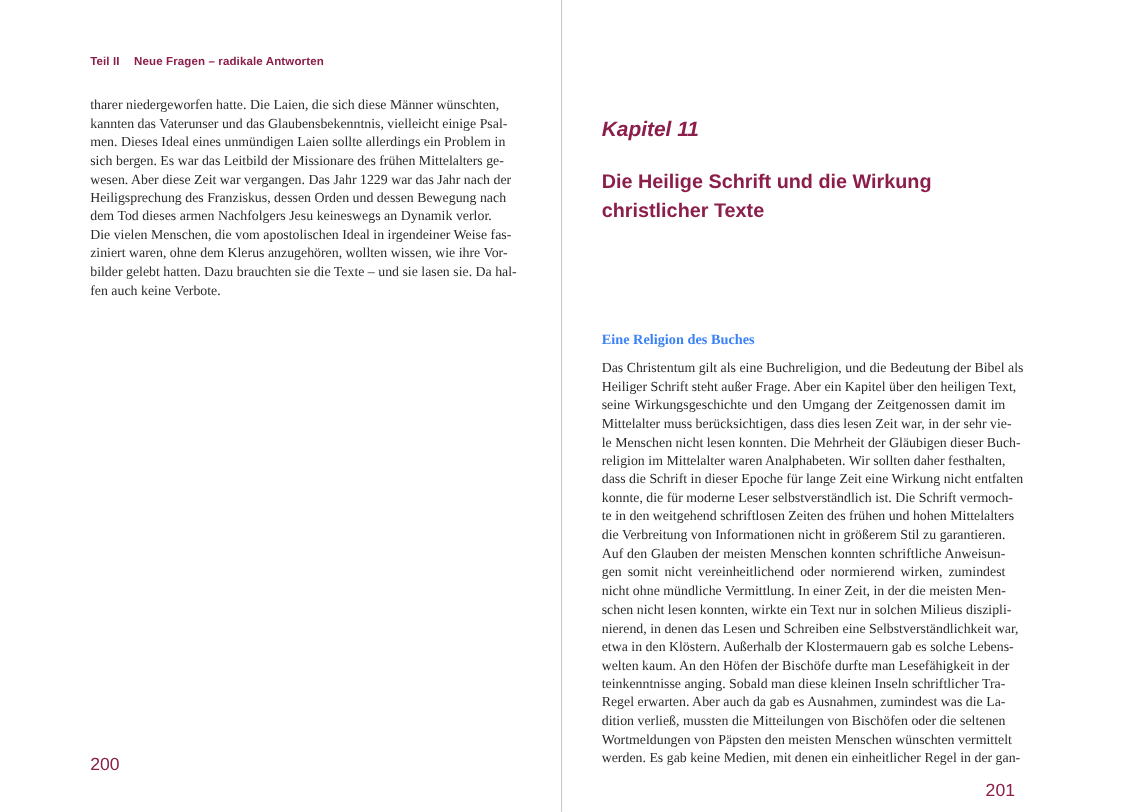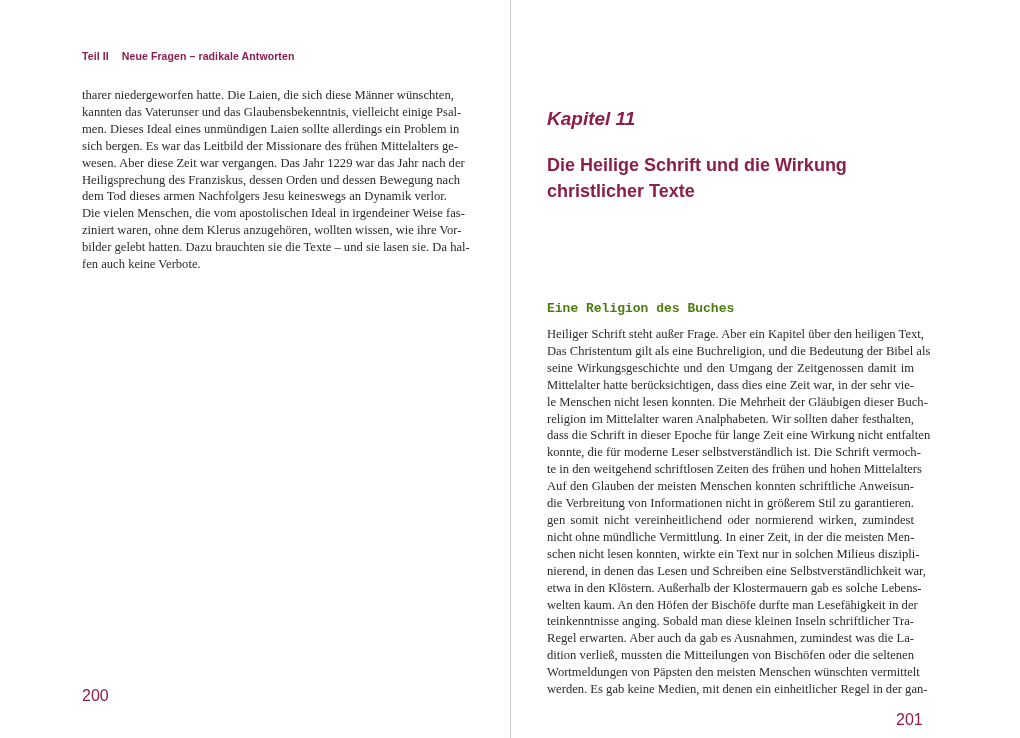--- a/index.html
+++ b/index.html
@@ -27,22 +27,22 @@
     color: #8b1e4a;
   }
   .chapter-title {
     position: absolute; left: 61px; top: 128px; width: 380px;
     font-family: "Liberation Sans", "DejaVu Sans", sans-serif; font-size: 18px; font-weight: bold; line-height: 26px;
     color: #8b1e4a;
   }
   .chapter-title .tline { display: block; white-space: nowrap; }
   .section-title {
     position: absolute; left: 61px; top: 277px;
-    font-family: Liberation Mono, monospace; font-size: 13px; font-weight: bold;
-    color: #4d7c0f;
+    font-family: Liberation Serif, serif; font-size: 13px; font-weight: bold;
+    color: #3b82f6;
   }
   .right-text { position: absolute; left: 61px; top: 302px; width: 367px; }
   .page-number {
     position: absolute; top: 687px;
     font-family: "Liberation Sans", "DejaVu Sans", sans-serif; font-size: 16px; color: #8b1e4a;
   }
   .pn-left { left: 82px; }
   .pn-right { left: 410px; }
 </style>
 </head>
@@ -72,31 +72,31 @@
 <div class="divider"></div>
 
 <div class="page page-right">
   <div class="chapter-label">Kapitel 11</div>
   <div class="chapter-title">
     <span class="tline">Die Heilige Schrift und die Wirkung</span>
     <span class="tline">christlicher Texte</span>
   </div>
   <div class="section-title">Eine Religion des Buches</div>
   <div class="body-text right-text">
+    <span class="line">Das Christentum gilt als eine Buchreligion, und die Bedeutung der Bibel als</span>
     <span class="line">Heiliger Schrift steht außer Frage. Aber ein Kapitel über den heiligen Text,</span>
-    <span class="line">Das Christentum gilt als eine Buchreligion, und die Bedeutung der Bibel als</span>
     <span class="line">seine Wirkungsgeschichte und den Umgang der Zeitgenossen damit im</span>
-    <span class="line">Mittelalter hatte berücksichtigen, dass dies eine Zeit war, in der sehr vie-</span>
+    <span class="line">Mittelalter muss berücksichtigen, dass dies lesen Zeit war, in der sehr vie-</span>
     <span class="line">le Menschen nicht lesen konnten. Die Mehrheit der Gläubigen dieser Buch-</span>
     <span class="line">religion im Mittelalter waren Analphabeten. Wir sollten daher festhalten,</span>
     <span class="line">dass die Schrift in dieser Epoche für lange Zeit eine Wirkung nicht entfalten</span>
     <span class="line">konnte, die für moderne Leser selbstverständlich ist. Die Schrift vermoch-</span>
     <span class="line">te in den weitgehend schriftlosen Zeiten des frühen und hohen Mittelalters</span>
+    <span class="line">die Verbreitung von Informationen nicht in größerem Stil zu garantieren.</span>
     <span class="line">Auf den Glauben der meisten Menschen konnten schriftliche Anweisun-</span>
-    <span class="line">die Verbreitung von Informationen nicht in größerem Stil zu garantieren.</span>
     <span class="line">gen somit nicht vereinheitlichend oder normierend wirken, zumindest</span>
     <span class="line">nicht ohne mündliche Vermittlung. In einer Zeit, in der die meisten Men-</span>
     <span class="line">schen nicht lesen konnten, wirkte ein Text nur in solchen Milieus diszipli-</span>
     <span class="line">nierend, in denen das Lesen und Schreiben eine Selbstverständlichkeit war,</span>
     <span class="line">etwa in den Klöstern. Außerhalb der Klostermauern gab es solche Lebens-</span>
     <span class="line">welten kaum. An den Höfen der Bischöfe durfte man Lesefähigkeit in der</span>
     <span class="line">teinkenntnisse anging. Sobald man diese kleinen Inseln schriftlicher Tra-</span>
     <span class="line">Regel erwarten. Aber auch da gab es Ausnahmen, zumindest was die La-</span>
     <span class="line">dition verließ, mussten die Mitteilungen von Bischöfen oder die seltenen</span>
     <span class="line">Wortmeldungen von Päpsten den meisten Menschen wünschten vermittelt</span>

